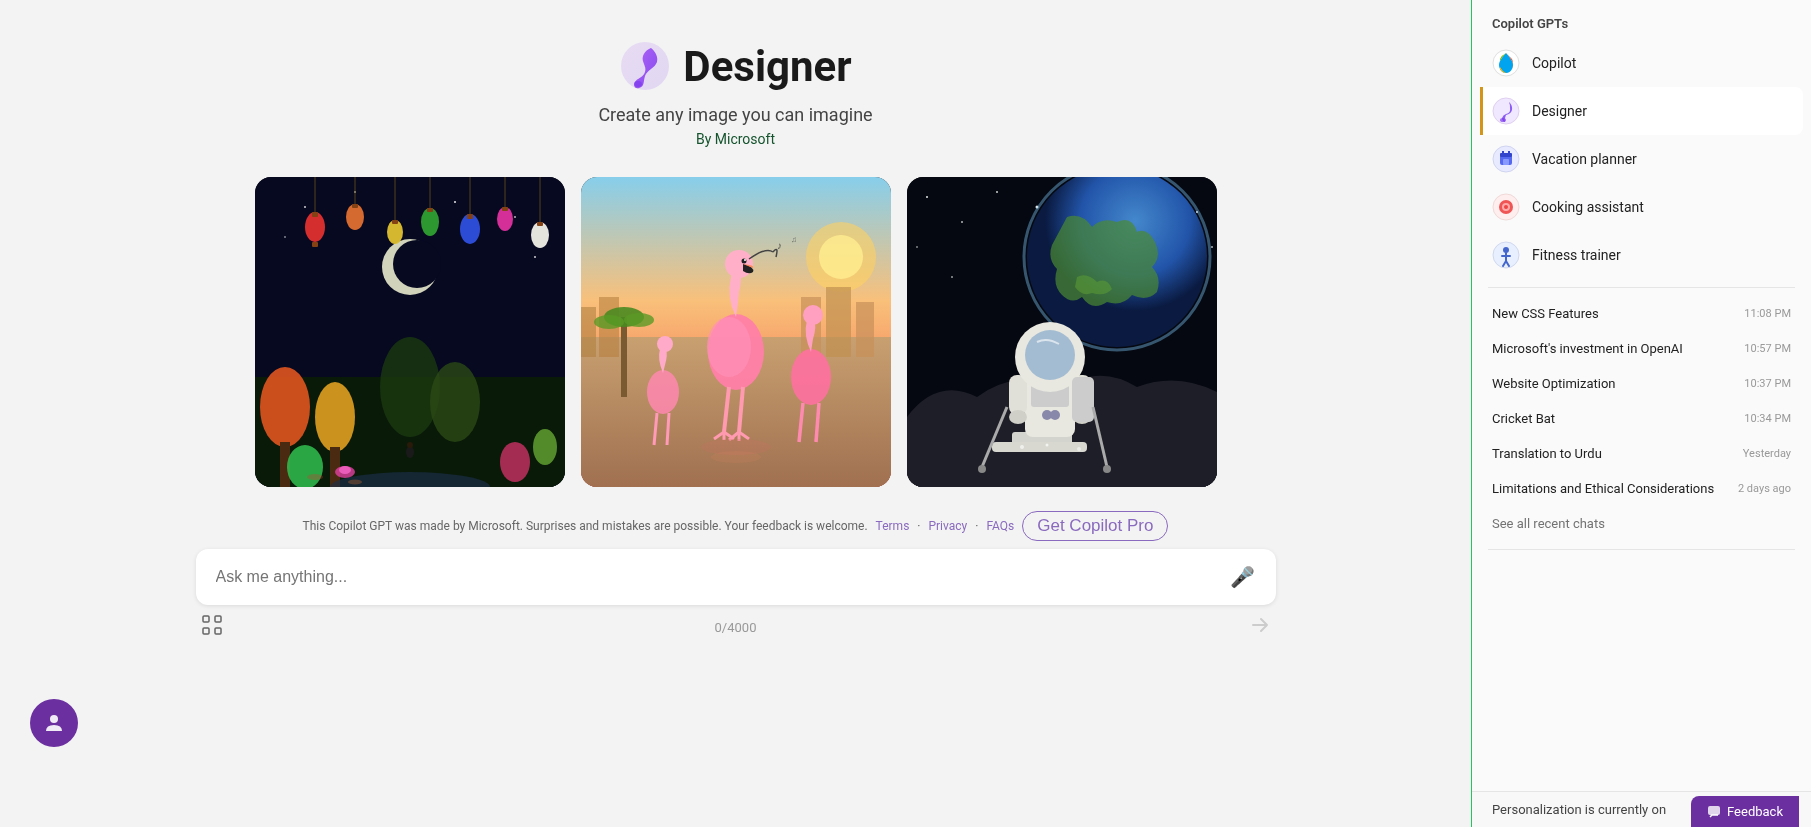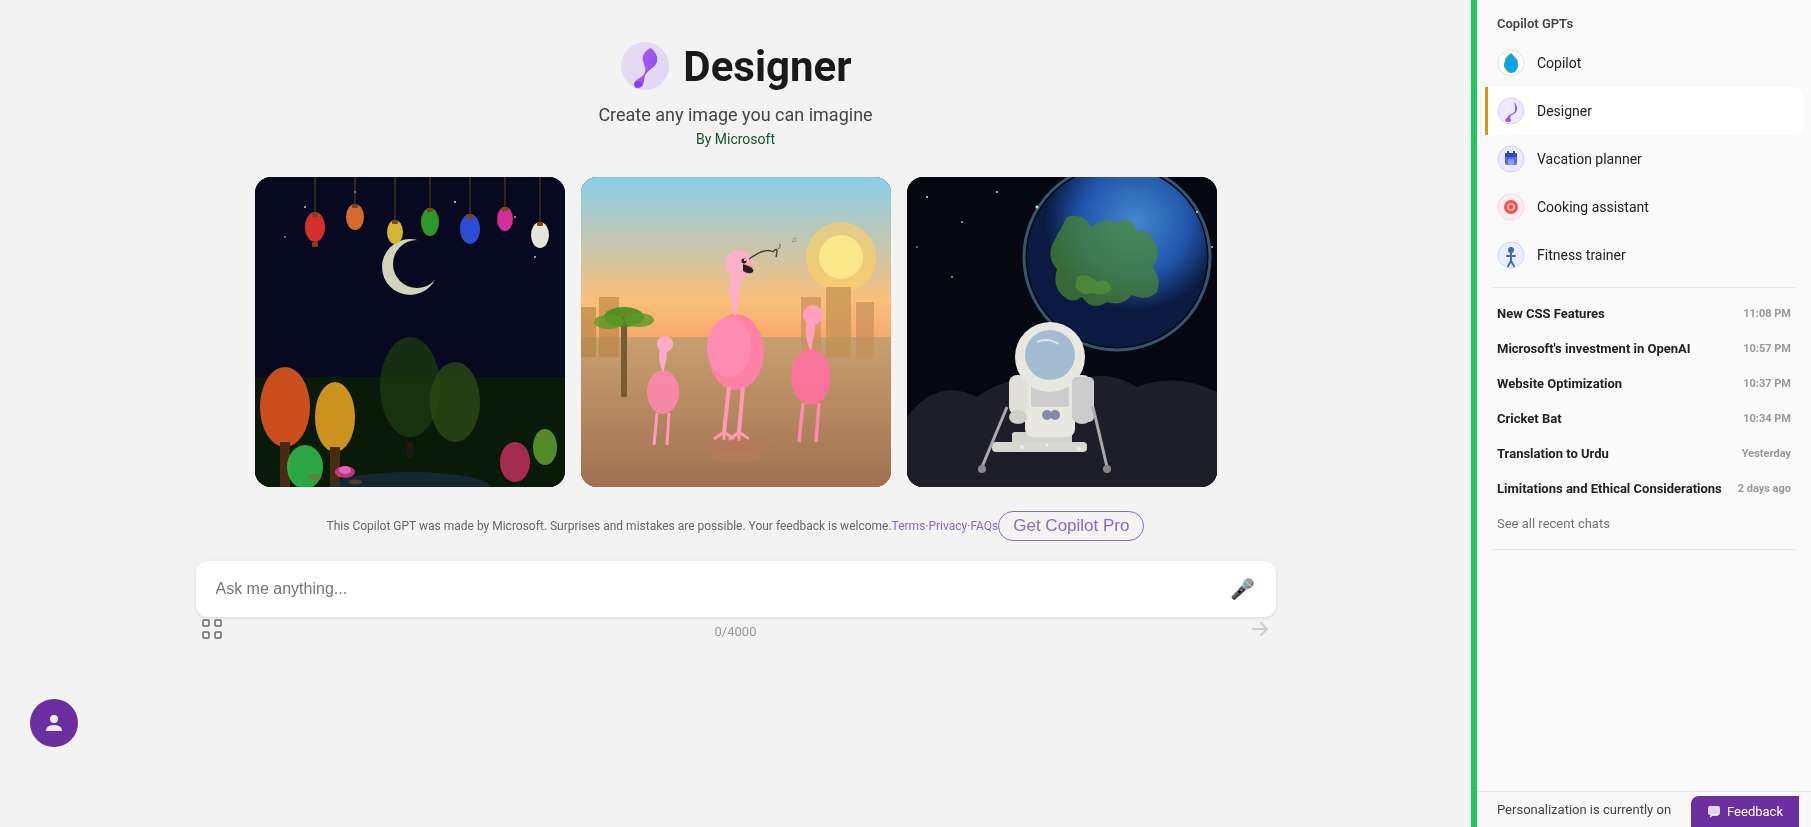--- a/index.html
+++ b/index.html
@@ -77,23 +77,24 @@
       border-radius: 16px;
       overflow: hidden;
       background: #222;
       flex-shrink: 0;
     }
 
     
     .disclaimer {
       font-size: 12px;
       color: #666;
-      margin-bottom: 20px;
-      display: flex;
-      align-items: center;
+      margin-bottom: 8px;
+      display: flex;
+      align-items: center;
+      gap: 8px;
       flex-wrap: wrap;
       justify-content: center;
     }
 
     .disclaimer a {
       color: #8a6abf;
       text-decoration: none;
       cursor: pointer;
     }
 
@@ -106,20 +107,21 @@
       font-size: 17px;
       cursor: pointer;
     }
 
     
     .input-area {
       width: 100%;
       max-width: 1080px;
       display: flex;
       flex-direction: column;
+      gap: 8px;
     }
 
     .input-box {
       background: white;
       border-radius: 12px;
       padding: 16px 20px;
       display: flex;
       align-items: center;
       box-shadow: 0 1px 4px rgba(0,0,0,0.1);
     }
@@ -177,21 +179,21 @@
       justify-content: center;
       cursor: pointer;
       color: white;
       font-size: 20px;
     }
 
     
     .sidebar {
       width: 340px;
       background: #fafafa;
-      border-left: 6px solid #22c55e;
+      border-left: 1px solid #22c55e;
       display: flex;
       flex-direction: column;
       overflow: hidden;
       position: relative;
     }
 
     .sidebar-section-title {
       font-size: 13px;
       font-weight: 600;
       color: #444;
@@ -243,21 +245,20 @@
       color: #444;
       padding: 8px 20px 4px;
     }
 
     .recent-item {
       display: flex;
       align-items: center;
       justify-content: space-between;
       padding: 10px 20px;
       cursor: pointer;
-      font-weight: bold;
     }
 
     .recent-label {
       font-size: 13px;
       color: #222;
       flex: 1;
     }
 
     .recent-time {
       font-size: 11px;

